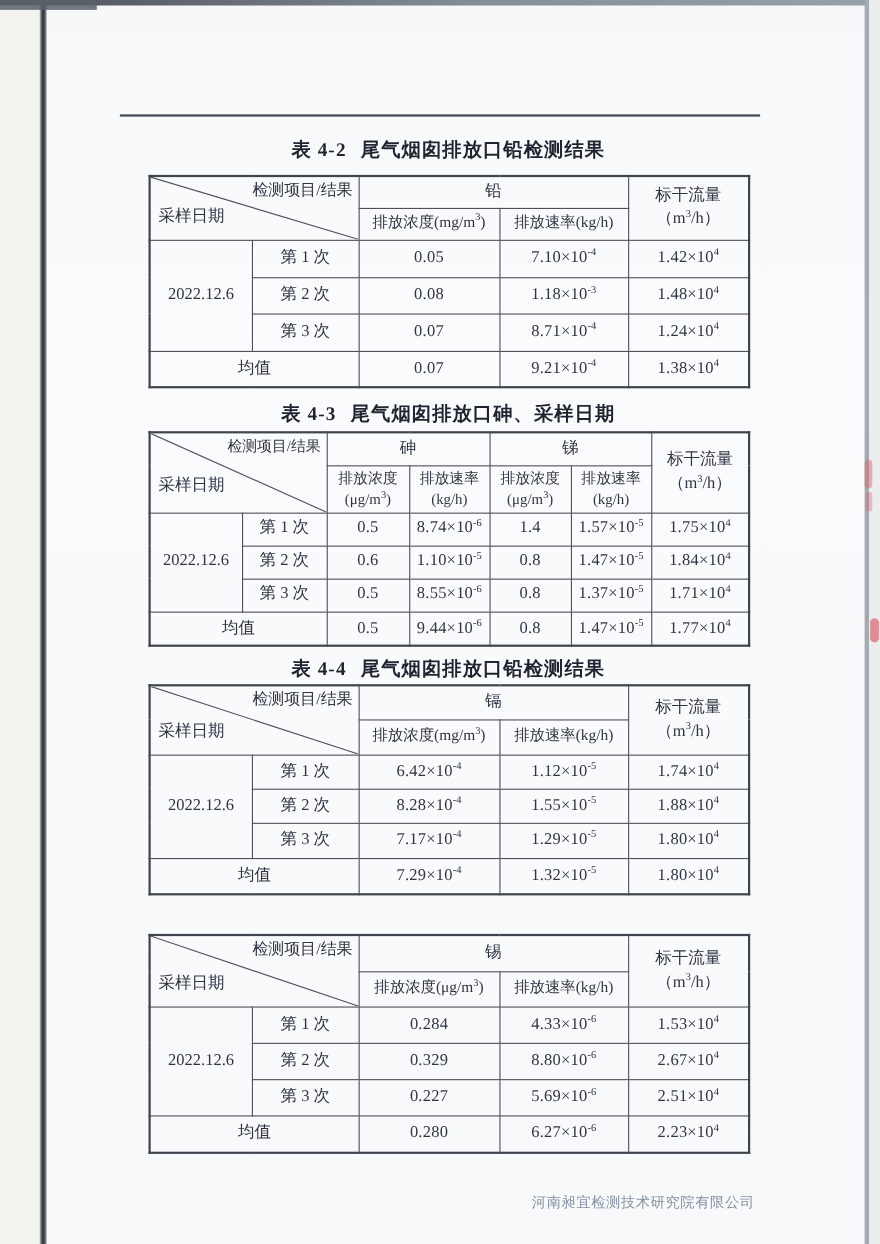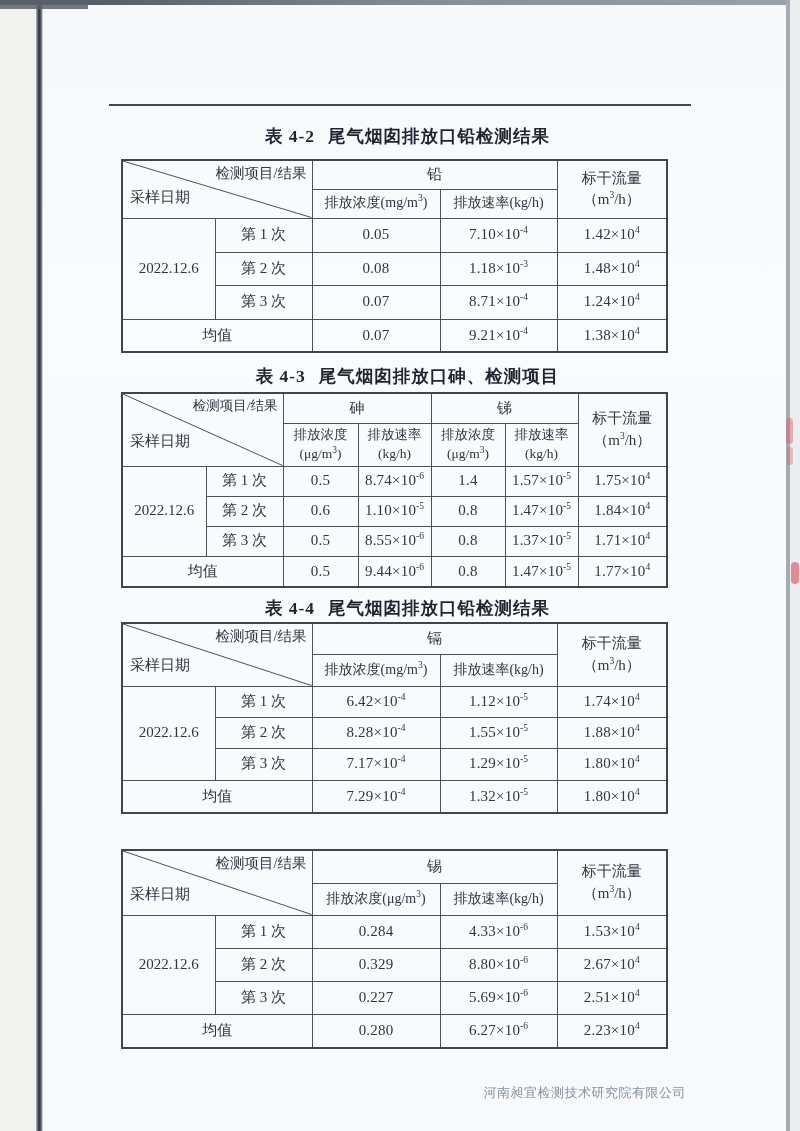--- a/index.html
+++ b/index.html
@@ -29,21 +29,21 @@
   .doc-header{position:absolute;left:110px;top:84px;width:562px;height:20px;
     font-size:15px;color:#454d5a;}
   .report-no{position:absolute;left:0;top:0;letter-spacing:.5px;}
   .page-no{position:absolute;right:2px;top:0;letter-spacing:1px;}
   .header-rule{position:absolute;left:109px;top:104px;width:582px;height:2px;background:#3f4654;}
   
   .tbl-title{position:absolute;left:135px;width:545px;text-align:center;
     font-size:17.5px;font-weight:bold;color:#1f2530;letter-spacing:1px;}
   .tbl-title .t-label{margin-right:13px;}
   
-  .tbl-host{position:absolute;left:121px;width:545px;}
+  .tbl-host{position:absolute;left:135px;width:545px;}
   table.res{border-collapse:collapse;table-layout:fixed;width:545px;
     border:2px solid #3f454c;}
   table.res td,table.res th{
     border:1px solid #4b5157;text-align:center;vertical-align:middle;
     font-weight:normal;color:#2e3542;padding:0;font-size:15px;line-height:1.3;
     overflow:hidden;}
   table.res th.sub{font-size:14px;}
   table.res th.sub2{font-size:13.5px;line-height:1.35;}
   table.res th.flow{font-size:15px;line-height:1.45;}
   table.res td.val{font-size:15px;letter-spacing:.2px;}
@@ -72,21 +72,21 @@
   <div class="stamp-mark m1"></div>
   <div class="stamp-mark m2"></div>
   <div class="stamp-mark m3"></div>
 
   <div class="header-rule"></div>
 
   <div class="tbl-title" style="top:124px">
     <span class="t-label">表 4-2</span><span class="t-text">尾气烟囱排放口铅检测结果</span>
   </div>
   <div class="tbl-title" style="top:364px">
-    <span class="t-label">表 4-3</span><span class="t-text">尾气烟囱排放口砷、检测项目</span>
+    <span class="t-label">表 4-3</span><span class="t-text">尾气烟囱排放口砷、采样日期</span>
   </div>
   <div class="tbl-title" style="top:596px">
     <span class="t-label">表 4-4</span><span class="t-text">尾气烟囱排放口铅检测结果</span>
   </div>
 
   <div class="tbl-host" id="host-0" style="top:159px">
       <table class="res">
         <colgroup>
           <col style="width:93px">
           <col style="width:97px">

